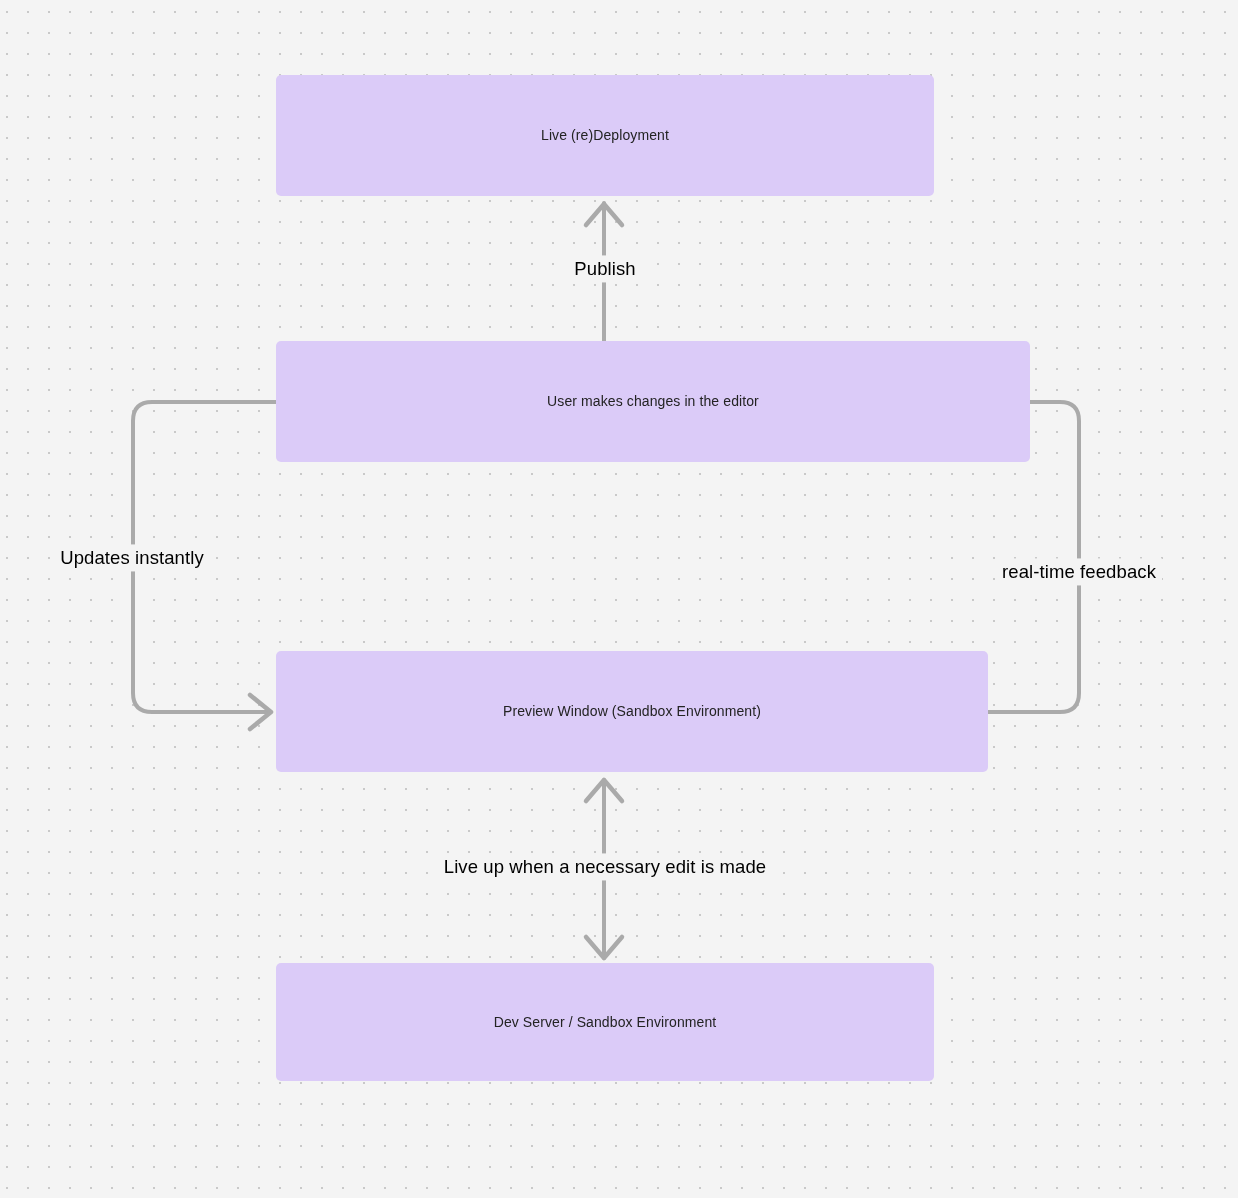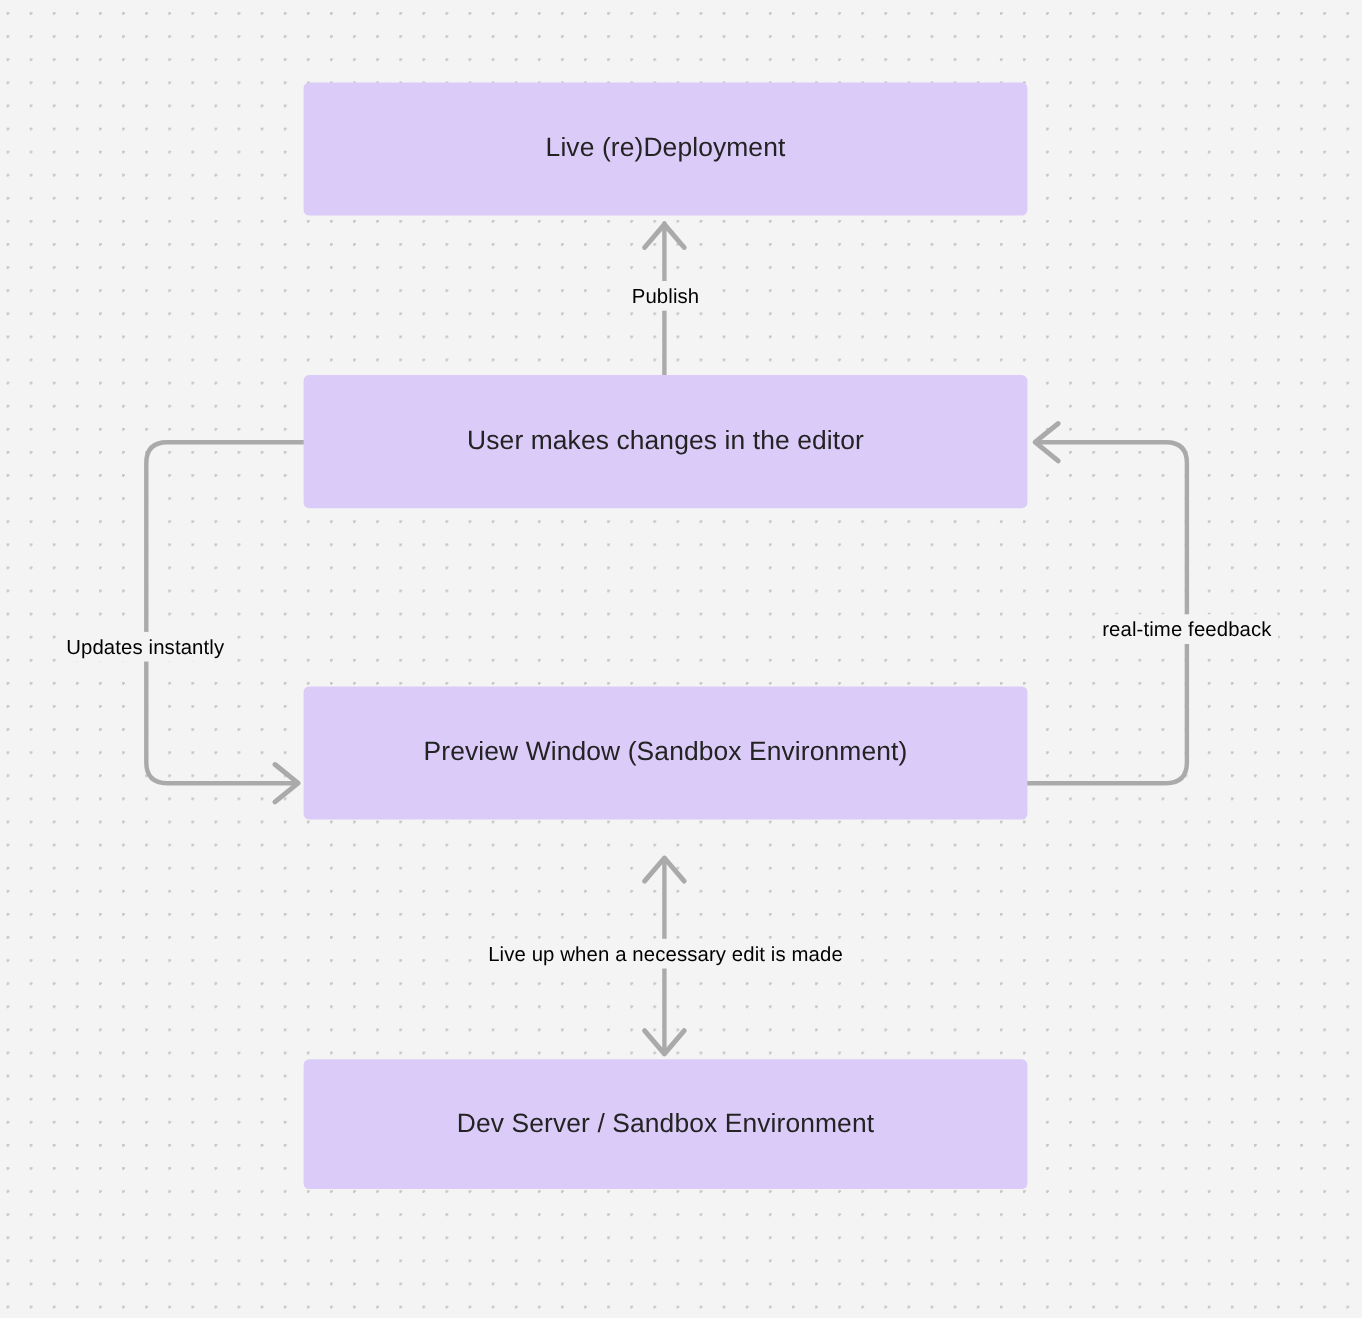--- a/index.html
+++ b/index.html
@@ -28,48 +28,48 @@
   .node {
     position: absolute;
     background: #dbcbf8;
     border-radius: 5px;
     display: flex;
     align-items: center;
     justify-content: center;
     box-sizing: border-box;
   }
   .node-label {
-    font-size: 24px;
+    font-size: 14px;
     color: #232323;
     letter-spacing: 0.1px;
     line-height: 1.2;
     text-align: center;
     white-space: nowrap;
   }
   .edge-label {
     position: absolute;
     font-size: 18.5px;
     color: #000000;
     letter-spacing: 0.1px;
     white-space: nowrap;
     background: #f4f4f4;
     padding: 2px 6px;
     transform: translate(-50%, -50%);
     line-height: 1.25;
   }
 
   
   #node-live        { left: 276px; top: 75px;  width: 658px; height: 121px; }
-  #node-editor      { left: 276px; top: 341px; width: 658px; height: 121px; }
-  #node-preview     { left: 276px; top: 624px; width: 658px; height: 121px; }
+  #node-editor      { left: 276px; top: 341px; width: 754px; height: 121px; }
+  #node-preview     { left: 276px; top: 651px; width: 712px; height: 121px; }
   #node-devserver   { left: 276px; top: 963px; width: 658px; height: 118px; }
 
   
   #label-publish    { left: 605px;  top: 269px; }
-  #label-updates    { left: 132px;  top: 588px; }
+  #label-updates    { left: 132px;  top: 558px; }
   #label-realtime   { left: 1079px; top: 572px; }
   #label-spunup     { left: 605px;  top: 867px; }
 </style>
 </head>
 <body>
 
 <div id="canvas">
 
   <svg class="edges" viewBox="0 0 1238 1198" xmlns="http://www.w3.org/2000/svg">
     <defs>

